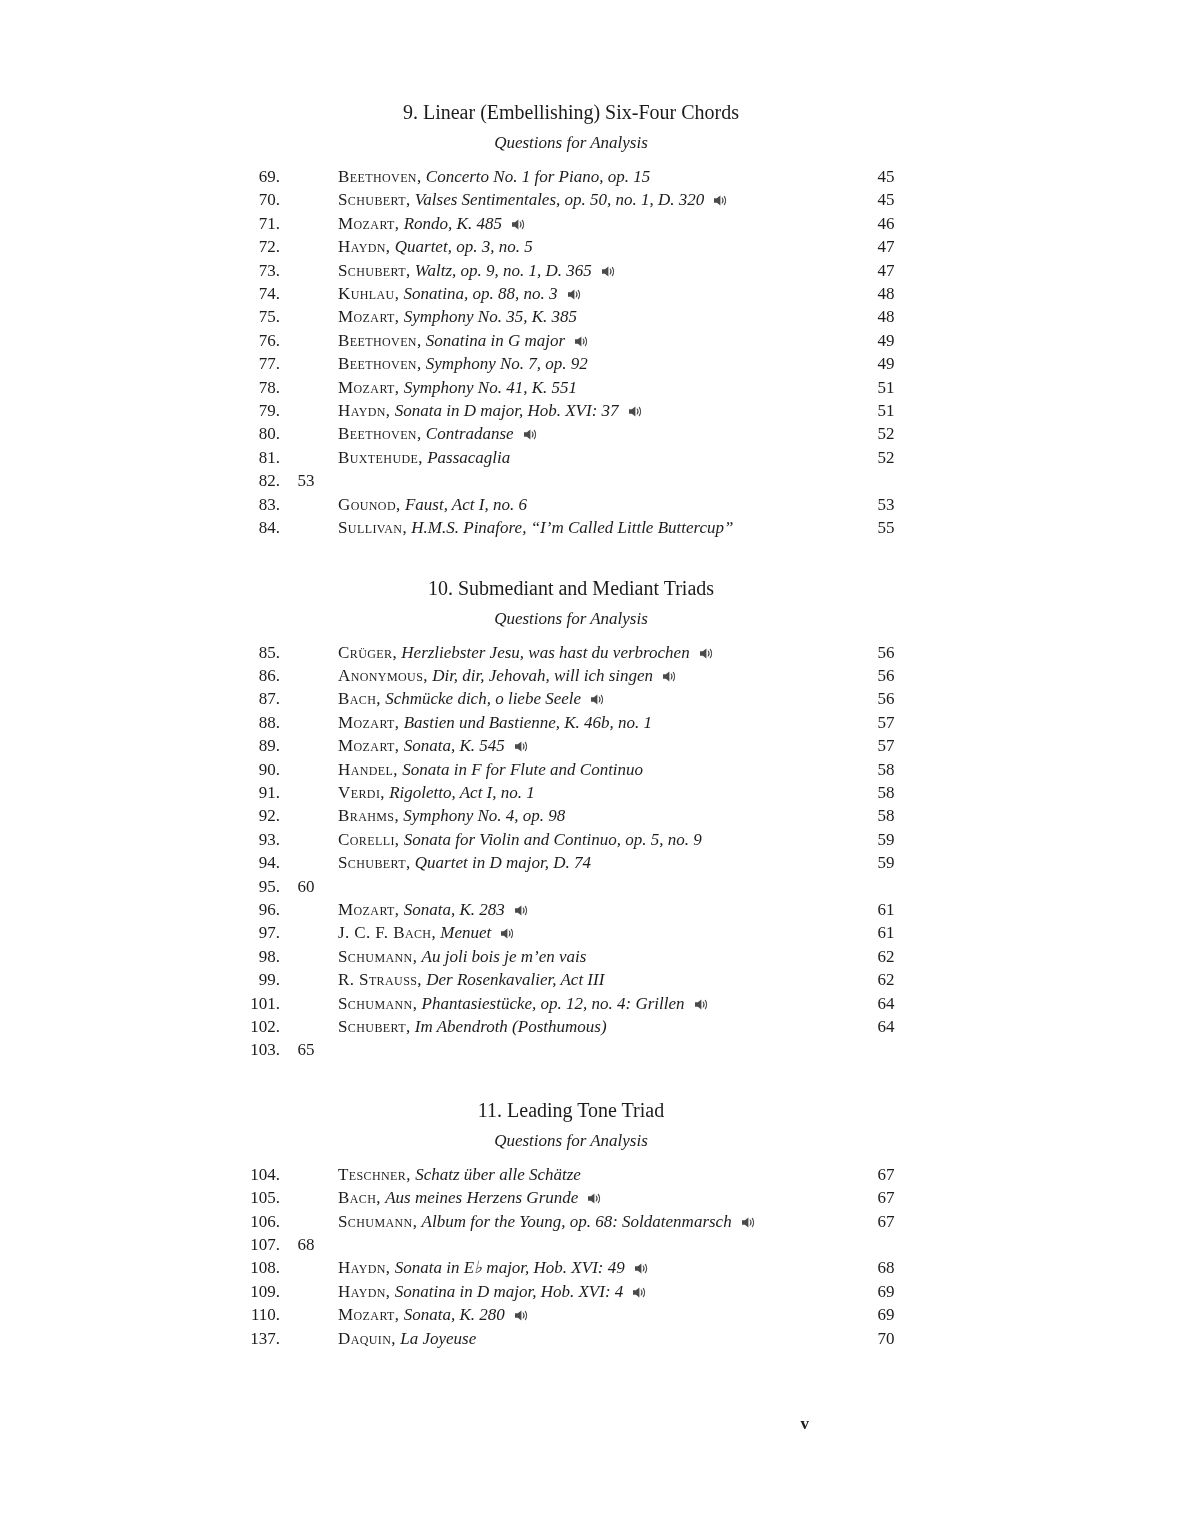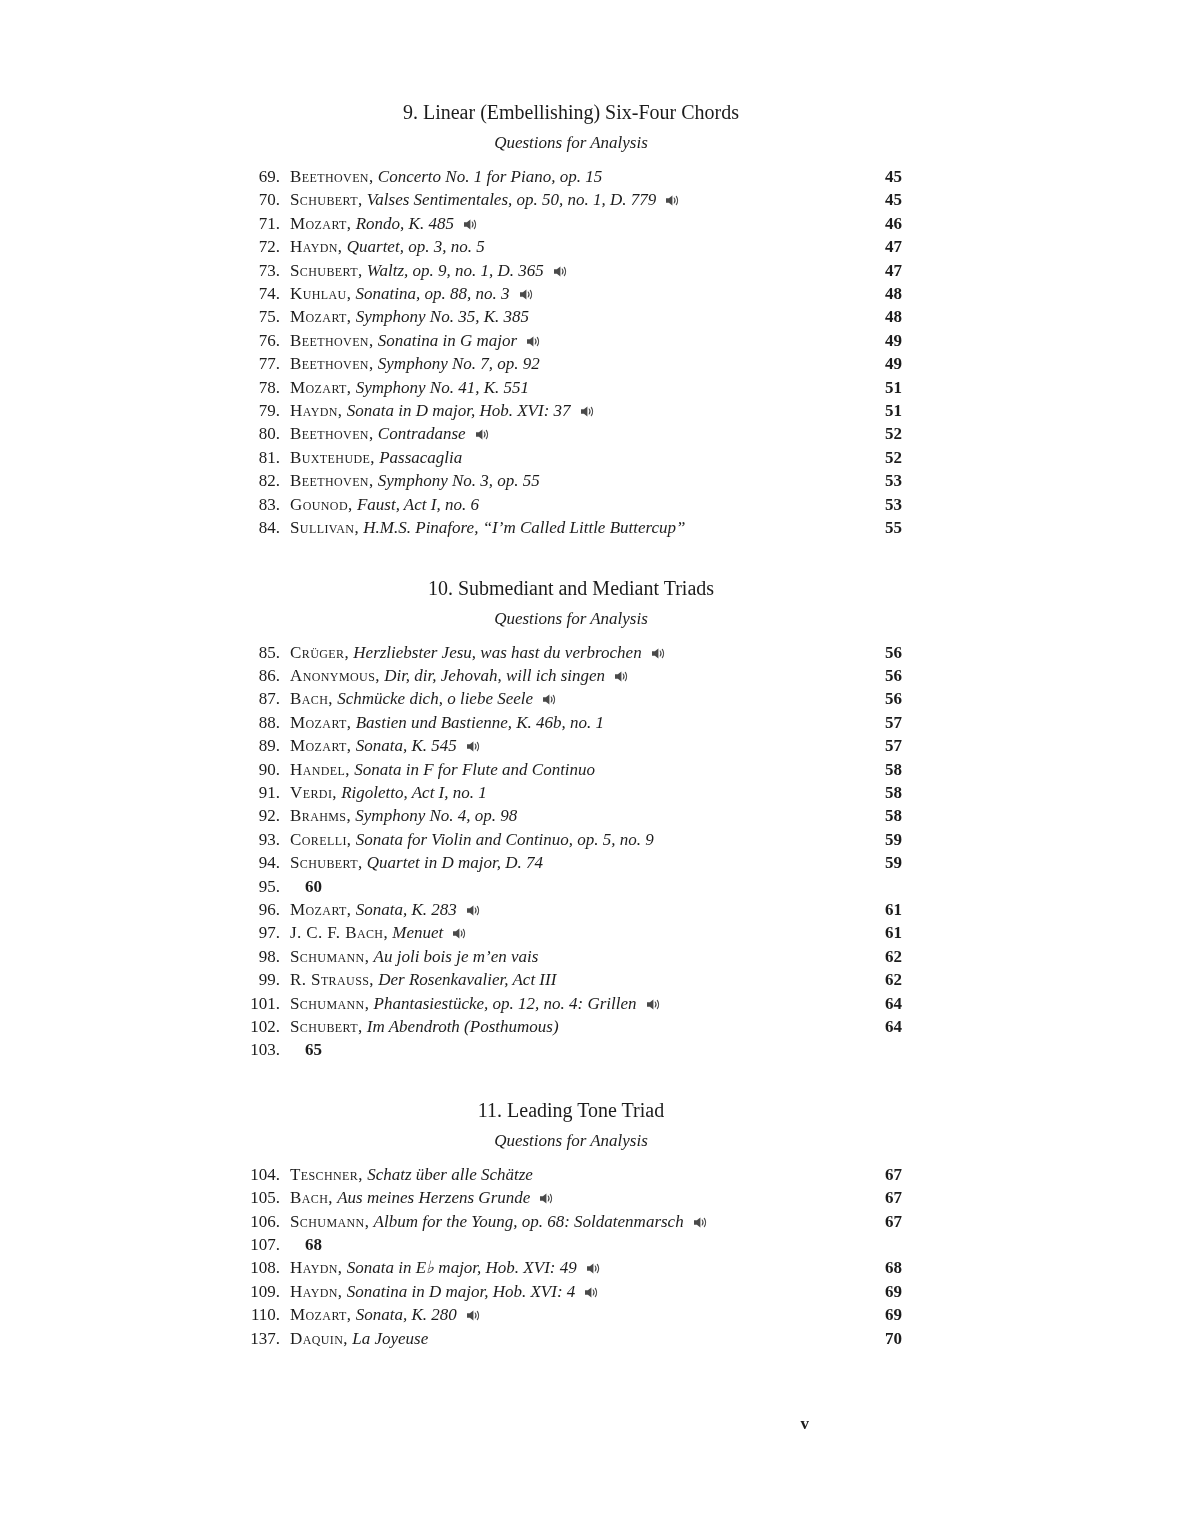--- a/index.html
+++ b/index.html
@@ -48,33 +48,33 @@
     margin-right: 10px;
     text-align: right;
   }
   .entry .text {
     flex: 1 1 auto;
     overflow: hidden;
   }
   .composer {
     font-variant: small-caps;
     letter-spacing: 0.4px;
+    margin-left: 48px;
   }
   .work-title { font-style: italic; }
   .audio {
     display: inline-block;
     margin-left: 10px;
     vertical-align: baseline;
   }
   .audio svg { display: inline-block; vertical-align: -1px; }
   .entry .page-num {
     flex: none;
     min-width: 32px;
-    text-align: right;
-    font-weight: bold;
+    text-align: center;
   }
   .footer-page {
     position: absolute;
     right: 150px;
     bottom: 104px;
     font-size: 17px;
     font-weight: bold;
   }
 </style>
 </head>
@@ -88,21 +88,21 @@
     <div class="section-subtitle">Questions for Analysis</div>
     <div class="entries">
   <div class="entry">
     <span class="num">69.</span>
     <span class="text"><span class="composer">Beethoven,</span> <span class="work-title">Concerto No. 1 for Piano, op. 15</span></span>
     <span class="page-num">45</span>
   </div>
 
   <div class="entry">
     <span class="num">70.</span>
-    <span class="text"><span class="composer">Schubert,</span> <span class="work-title">Valses Sentimentales, op. 50, no. 1, D. 779</span><span class="audio"><svg width="14" height="11" viewBox="0 0 14 11">
+    <span class="text"><span class="composer">Schubert,</span> <span class="work-title">Valses Sentimentales, op. 50, no. 1, D. 320</span><span class="audio"><svg width="14" height="11" viewBox="0 0 14 11">
                     <path d="M0 3.3 L2.9 3.3 L6.4 0.4 L6.4 10.6 L2.9 7.7 L0 7.7 Z" fill="#4a4a4a"></path>
                     <path d="M8.2 3.0 Q10.0 5.5 8.2 8.0" fill="none" stroke="#4a4a4a" stroke-width="1.1" stroke-linecap="round"></path>
                     <path d="M10.3 1.4 Q13.0 5.5 10.3 9.6" fill="none" stroke="#4a4a4a" stroke-width="1.1" stroke-linecap="round"></path>
                   </svg></span></span>
     <span class="page-num">45</span>
   </div>
 
   <div class="entry">
     <span class="num">71.</span>
     <span class="text"><span class="composer">Mozart,</span> <span class="work-title">Rondo, K. 485</span><span class="audio"><svg width="14" height="11" viewBox="0 0 14 11">
@@ -188,21 +188,20 @@
   </div>
 
   <div class="entry">
     <span class="num">81.</span>
     <span class="text"><span class="composer">Buxtehude,</span> <span class="work-title">Passacaglia</span></span>
     <span class="page-num">52</span>
   </div>
 
   <div class="entry">
     <span class="num">82.</span>
-    <span class="text"><span class="composer">Beethoven,</span> <span class="work-title">Symphony No. 3, op. 55</span></span>
     <span class="page-num">53</span>
   </div>
 
   <div class="entry">
     <span class="num">83.</span>
     <span class="text"><span class="composer">Gounod,</span> <span class="work-title">Faust, Act I, no. 6</span></span>
     <span class="page-num">53</span>
   </div>
 
   <div class="entry">

